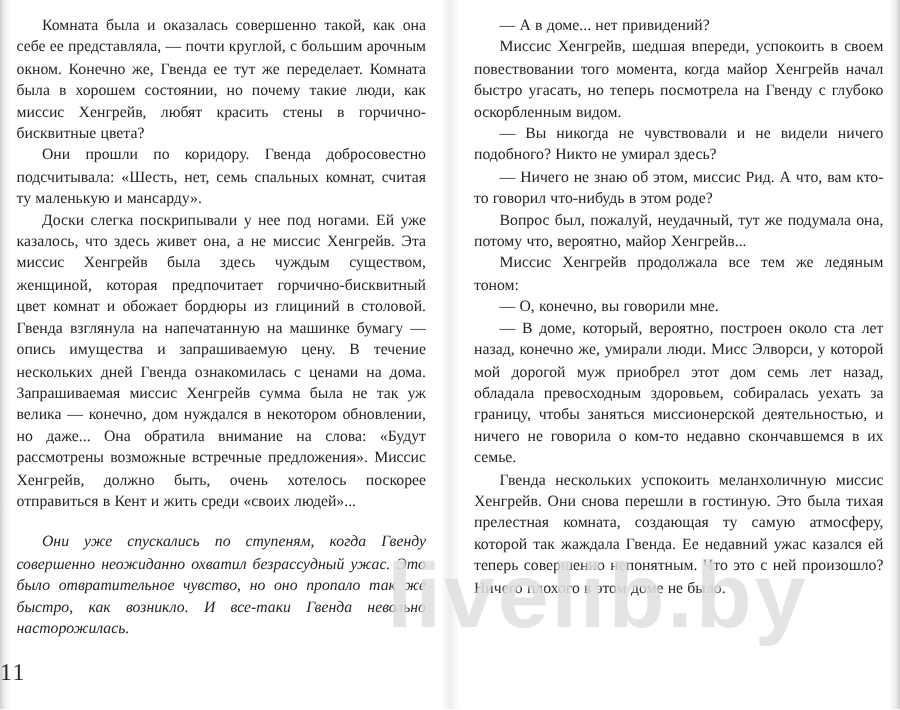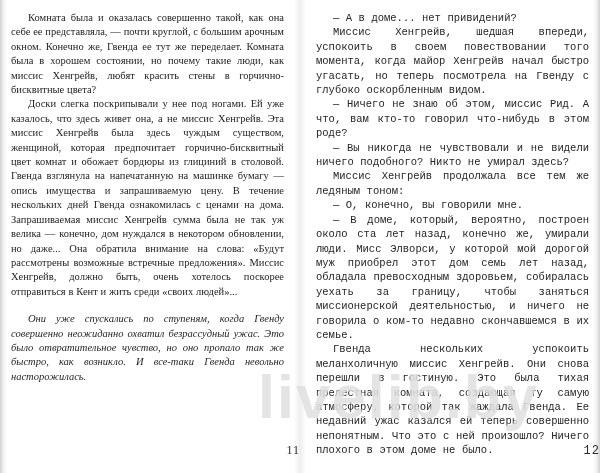--- a/index.html
+++ b/index.html
@@ -16,35 +16,35 @@
     background:linear-gradient(to right,#cfcfcf 0,#ececec 40%,rgba(255,255,255,0) 100%);}
   .edge-right{position:absolute;right:0;top:0;width:7px;height:473px;
     background:linear-gradient(to left,#cfcfcf 0,#ececec 40%,rgba(255,255,255,0) 100%);}
   .gutter{position:absolute;left:294px;top:0;width:12px;height:473px;
     background:linear-gradient(to right,rgba(255,255,255,0),rgba(205,205,205,.35) 50%,rgba(255,255,255,0));}
   .page{
     position:absolute;top:0;height:473px;width:300px;
     box-sizing:border-box;
   }
   .page-left{left:0;padding:11px 16px 0 11px;}
-  .page-right{left:300px;padding:11px 11px 0 16px;font-family:Liberation Mono, monospace;}
+  .page-right{left:300px;padding:11px 11px 0 16px;}
   .page-text p{
     margin:0;
     font-size:10.5px;
     line-height:14.4px;
     text-align:justify;
     text-indent:17px;
     word-spacing:0.2px;
   }
   .page-text p.space-before{margin-top:13px;font-style:italic;}
   .page-number{
     position:absolute;
     bottom:15px;left:0;right:0;
-    text-align:right;
-    font-size:12px;
+    text-align:left;
+    font-size:16px;
     letter-spacing:1px;
     color:#2a2a2a;
   }
   .watermark{
     position:absolute;
     left:258px;
     top:362px;
     font-family:"Liberation Sans", sans-serif;
     font-size:61px;
     font-weight:bold;
@@ -60,34 +60,35 @@
 <body>
 
 <div class="book">
   <div class="edge-left"></div>
   <div class="edge-right"></div>
   <div class="gutter"></div>
 
   <div class="page page-left">
     <div class="page-text">
         <p>Комната была и оказалась совершенно такой, как она себе ее представляла, — почти круглой, с большим арочным окном. Конечно же, Гвенда ее тут же переделает. Комната была в хорошем состоянии, но почему такие люди, как миссис Хенгрейв, любят красить стены в горчично-бисквитные цвета?</p>
+        <p>Они прошли по коридору. Гвенда добросовестно подсчитывала: «Шесть, нет, семь спальных комнат, считая ту маленькую и мансарду».</p>
         <p>Доски слегка поскрипывали у нее под ногами. Ей уже казалось, что здесь живет она, а не миссис Хенгрейв. Эта миссис Хенгрейв была здесь чуждым существом, женщиной, которая предпочитает горчично-бисквитный цвет комнат и обожает бордюры из глициний в столовой. Гвенда взглянула на напечатанную на машинке бумагу — опись имущества и запрашиваемую цену. В течение нескольких дней Гвенда ознакомилась с ценами на дома. Запрашиваемая миссис Хенгрейв сумма была не так уж велика — конечно, дом нуждался в некотором обновлении, но даже... Она обратила внимание на слова: «Будут рассмотрены возможные встречные предложения». Миссис Хенгрейв, должно быть, очень хотелось поскорее отправиться в Кент и жить среди «своих людей»...</p>
         <p class="space-before">Они уже спускались по ступеням, когда Гвенду совершенно неожиданно охватил безрассудный ужас. Это было отвратительное чувство, но оно пропало так же быстро, как возникло. И все-таки Гвенда невольно насторожилась.</p>
       </div>
     <div class="page-number">11</div>
   </div>
 
   <div class="page page-right">
     <div class="page-text">
         <p>— А в доме... нет привидений?</p>
         <p>Миссис Хенгрейв, шедшая впереди, успокоить в своем повествовании того момента, когда майор Хенгрейв начал быстро угасать, но теперь посмотрела на Гвенду с глубоко оскорбленным видом.</p>
+        <p>— Вы никогда не чувствовали и не видели ничего подобного? Никто не умирал здесь?</p>
         <p>— Ничего не знаю об этом, миссис Рид. А что, вам кто-то говорил что-нибудь в этом роде?</p>
-        <p>— Вы никогда не чувствовали и не видели ничего подобного? Никто не умирал здесь?</p>
+        <p>Вопрос был, пожалуй, неудачный, тут же подумала она, потому что, вероятно, майор Хенгрейв...</p>
         <p>Миссис Хенгрейв продолжала все тем же ледяным тоном:</p>
         <p>— О, конечно, вы говорили мне.</p>
         <p>— В доме, который, вероятно, построен около ста лет назад, конечно же, умирали люди. Мисс Элворси, у которой мой дорогой муж приобрел этот дом семь лет назад, обладала превосходным здоровьем, собиралась уехать за границу, чтобы заняться миссионерской деятельностью, и ничего не говорила о ком-то недавно скончавшемся в их семье.</p>
         <p>Гвенда нескольких успокоить меланхоличную миссис Хенгрейв. Они снова перешли в гостиную. Это была тихая прелестная комната, создающая ту самую атмосферу, которой так жаждала Гвенда. Ее недавний ужас казался ей теперь совершенно непонятным. Что это с ней произошло? Ничего плохого в этом доме не было.</p>
       </div>
-    <div class="page-number">12</div>
   </div>
 
   <div class="watermark">livelib.by</div>
 </div>
 
 </body></html>

